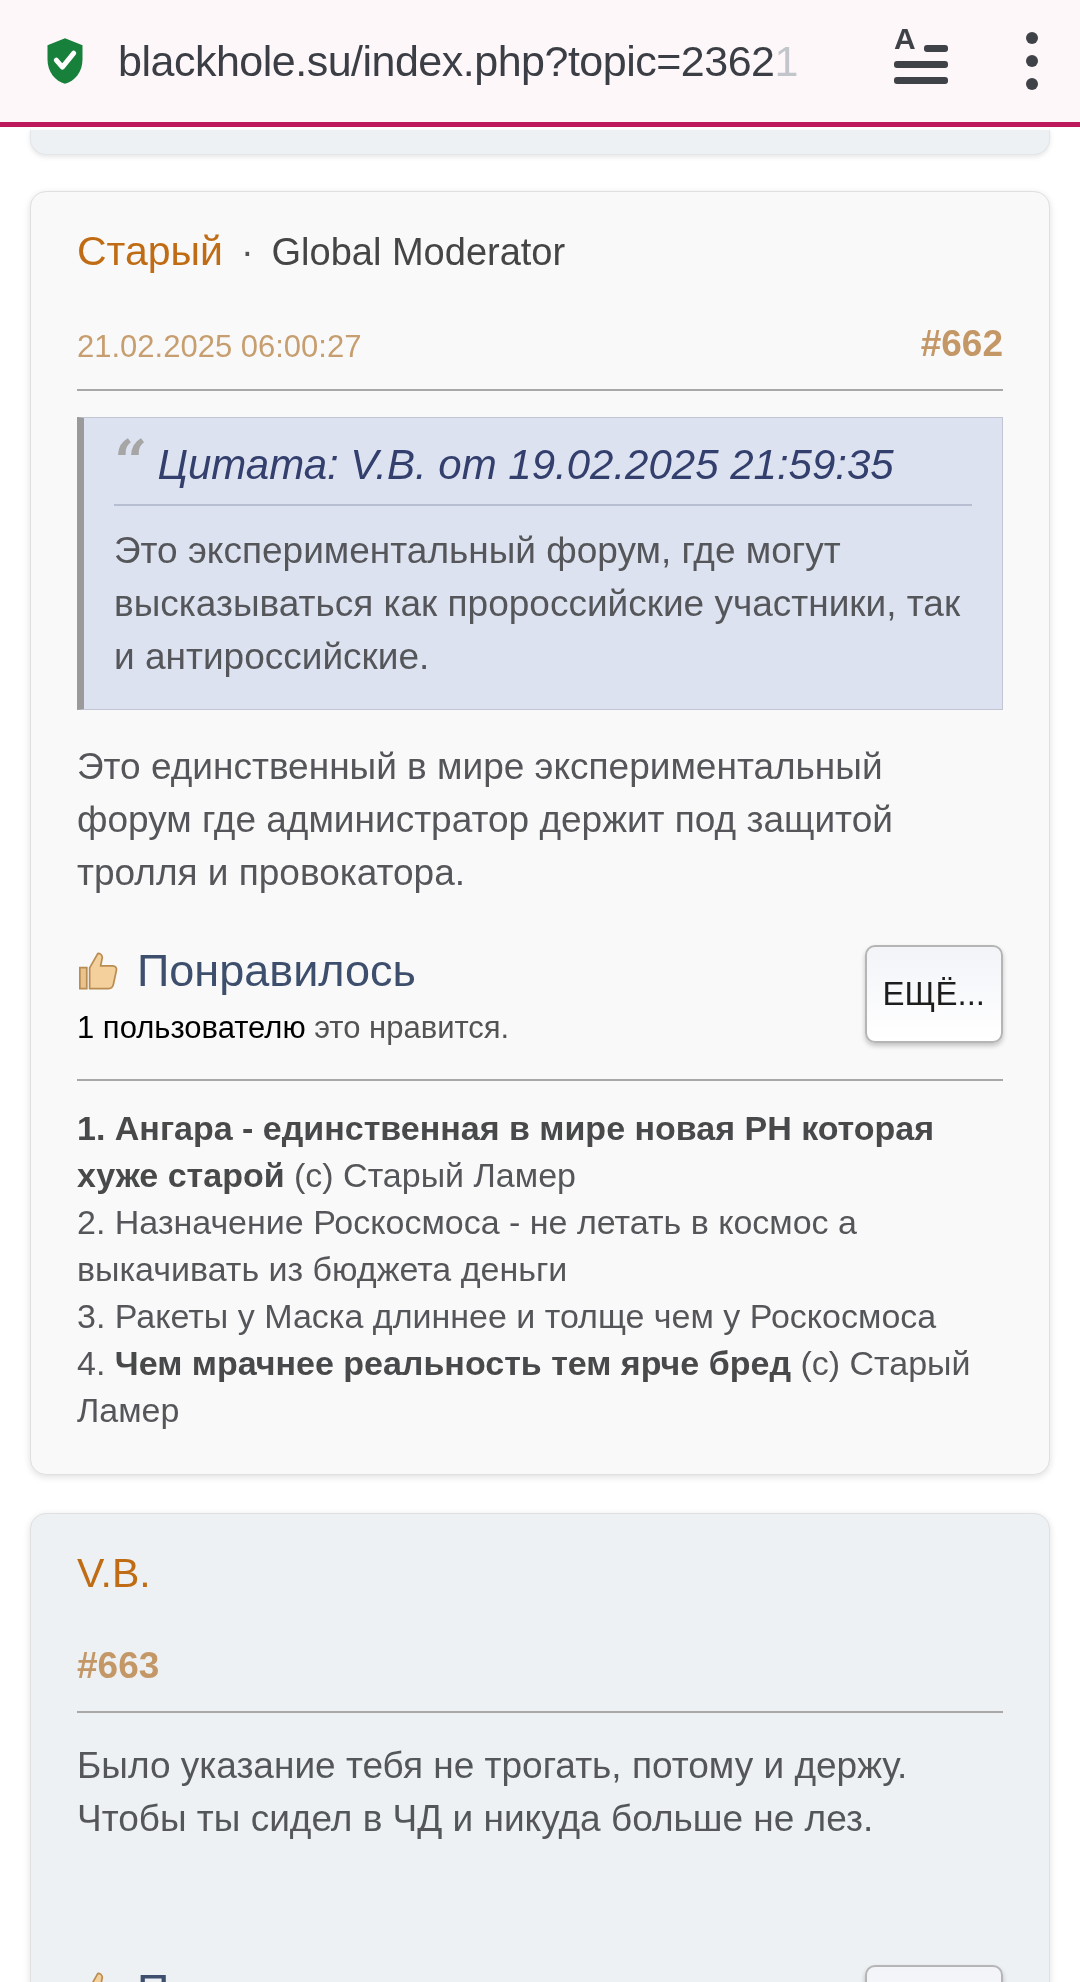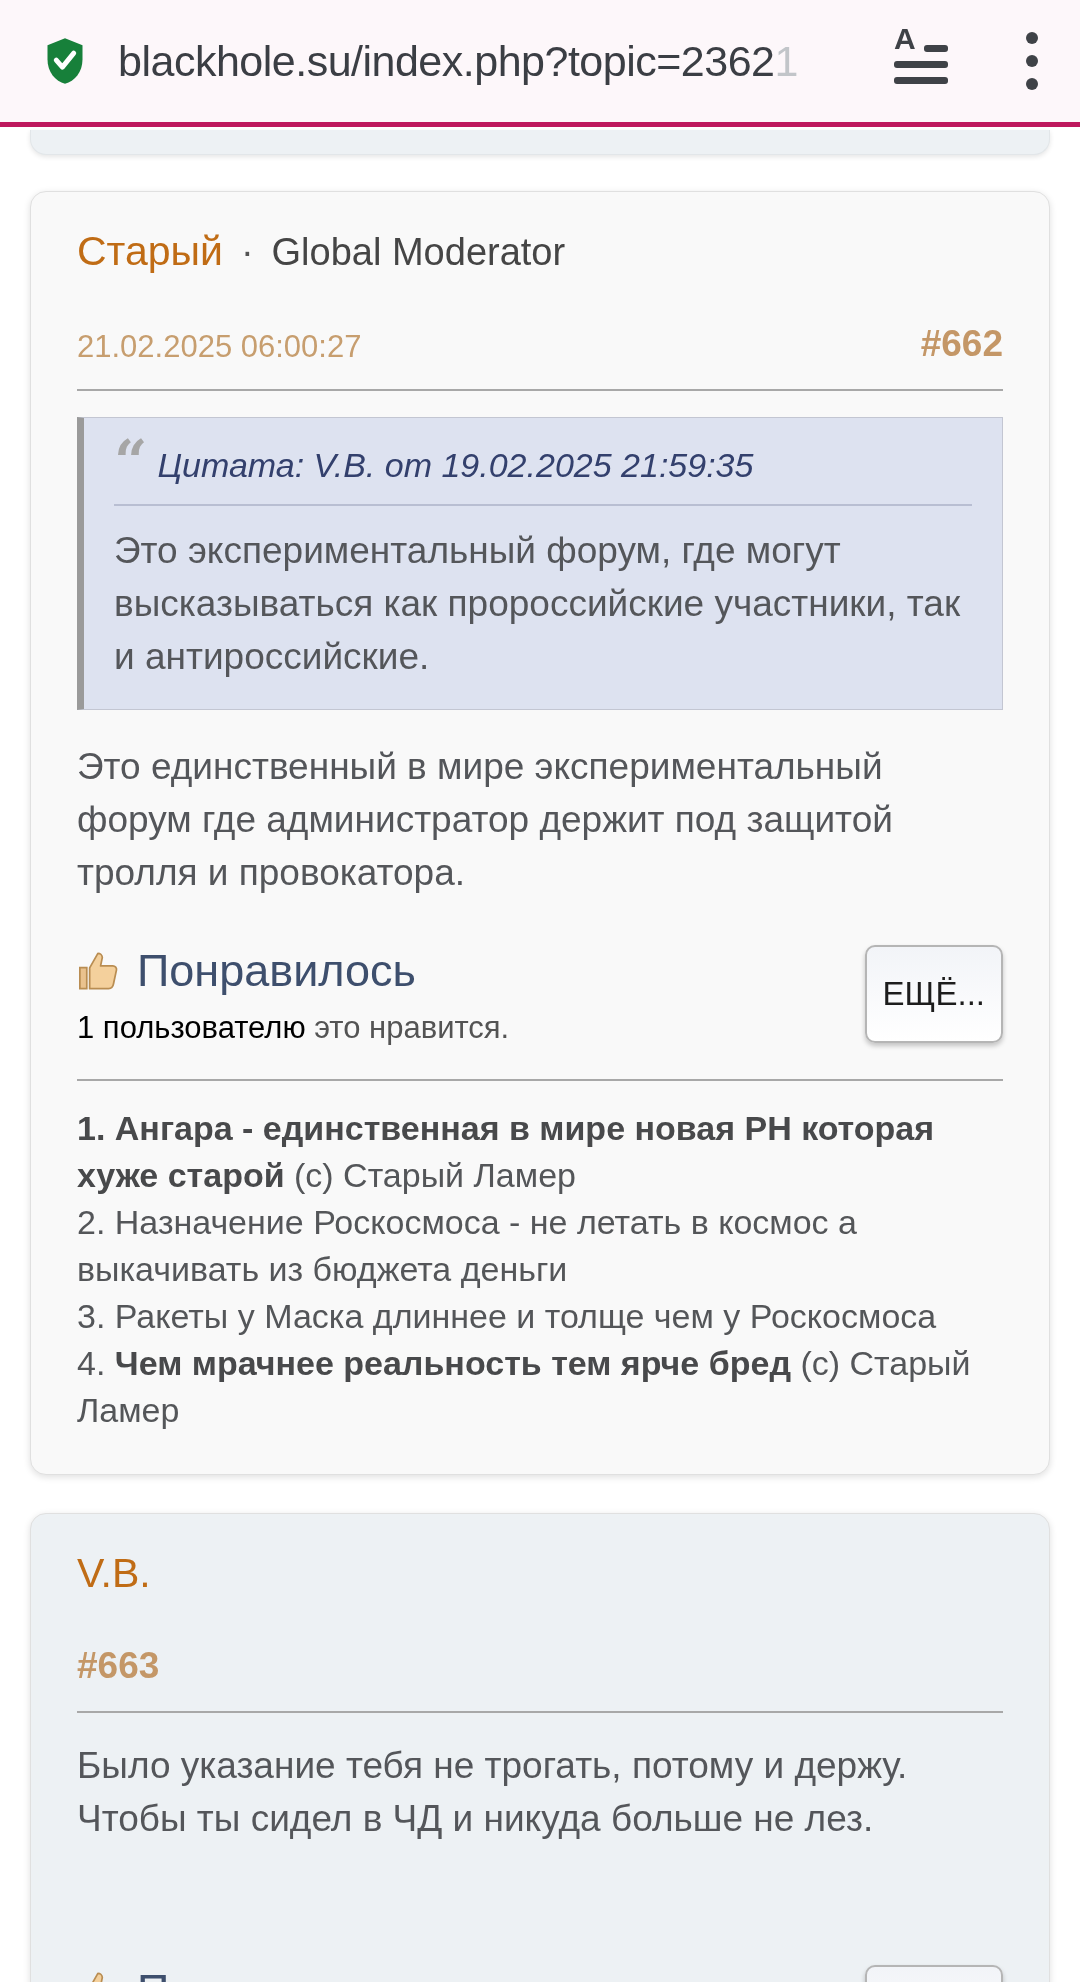--- a/index.html
+++ b/index.html
@@ -61,21 +61,21 @@
   
   .quote {
     background:#dde2f0; border:1px solid #c3c6d2; border-left:7px solid #9a9a9a;
     padding:24px 30px 26px; margin:8px 0 30px;
   }
   .quote-head { display:flex; align-items:flex-start; gap:14px; }
   .quote-glyph {
     font-family:"DejaVu Serif",serif; font-weight:bold; font-size:58px;
     line-height:40px; color:#a6a6a6; letter-spacing:-4px; flex:0 0 auto;
   }
-  .quote-title { font-style:italic; font-size:34px; color:#33406d; line-height:46px; cursor:pointer; }
+  .quote-title { font-style:italic; font-size:42px; color:#33406d; line-height:46px; cursor:pointer; }
   .quote-sep { height:2px; background:#b8bed2; border:none; margin:16px 0 18px; }
   .quote-body { font-size:37px; line-height:53px; color:#54565a; }
 
   .post-body { font-size:37px; line-height:53px; color:#54565a; margin-bottom:46px; }
 
   
   .like-row { display:flex; justify-content:space-between; align-items:flex-start; }
   .like-left { }
   .like-link { display:flex; align-items:center; gap:14px; cursor:pointer; }
   .like-label { color:#3e4f6d; font-size:45px; }

